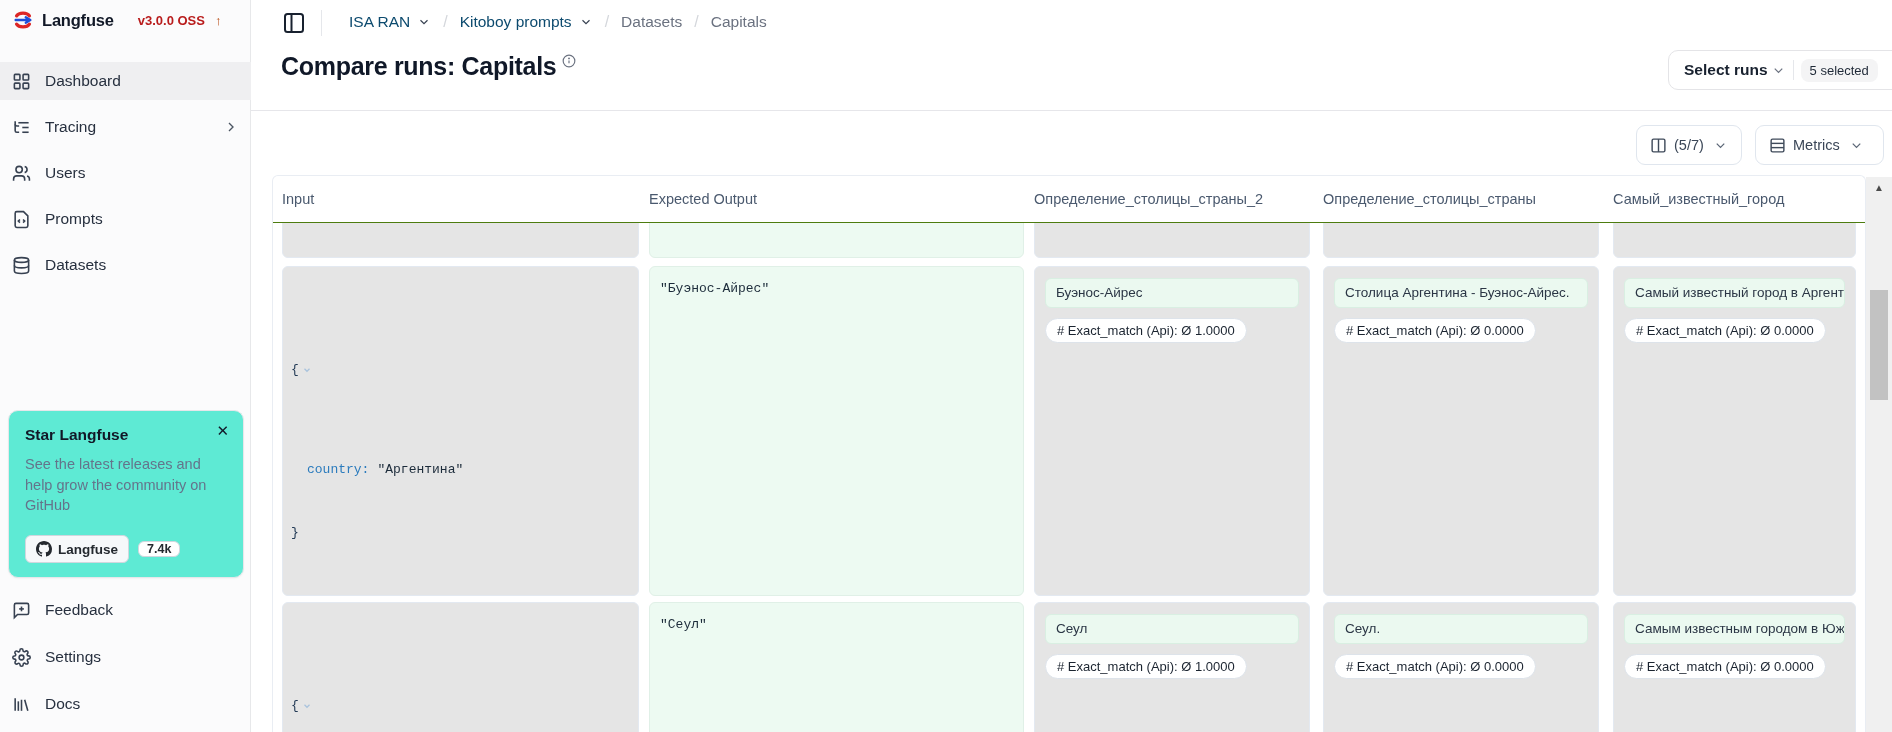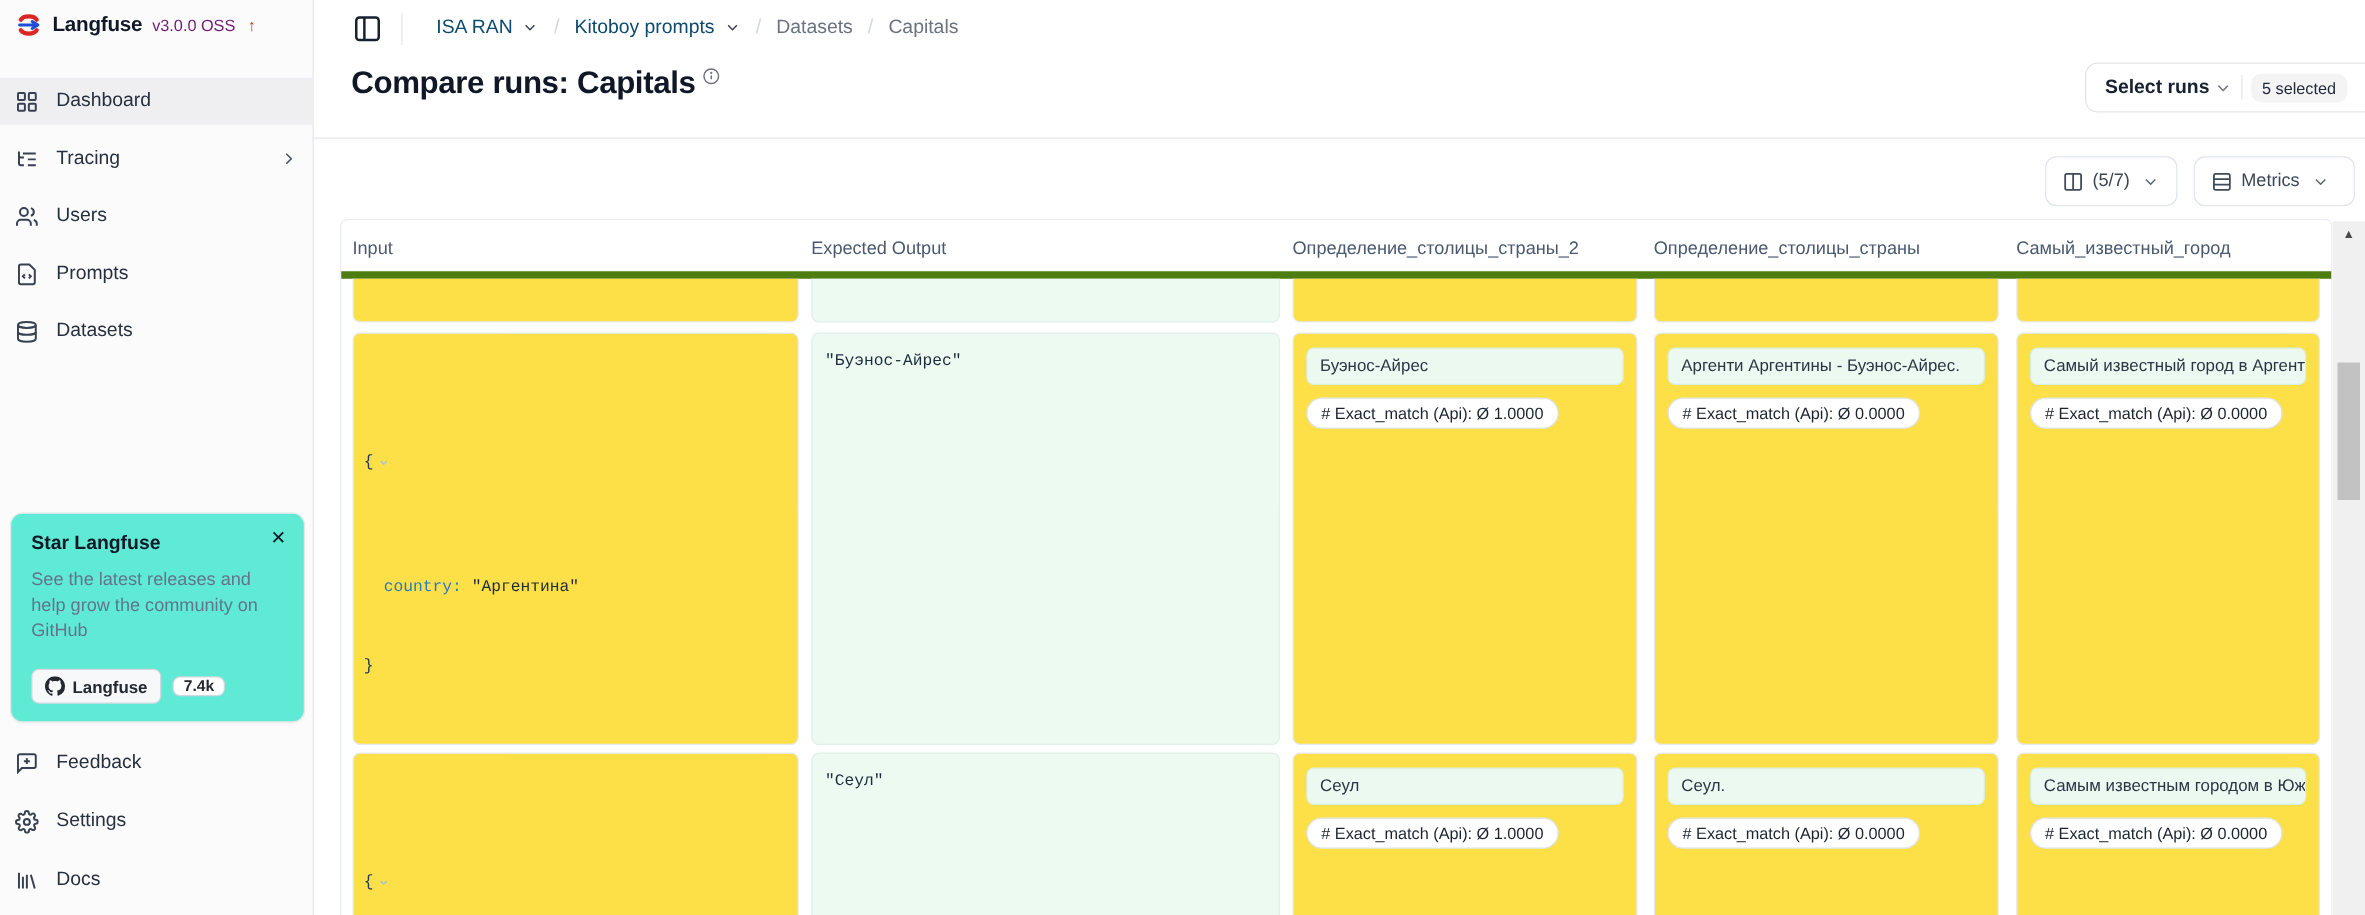--- a/index.html
+++ b/index.html
@@ -6,21 +6,21 @@
   html,body { width:1892px; height:732px; overflow:hidden; background:#fff;
     font-family:"Liberation Sans", sans-serif; -webkit-font-smoothing:antialiased; }
   .app { position:relative; width:1892px; height:732px; background:#fff; overflow:hidden; }
   svg { display:block; }
 
   
   .sidebar { position:absolute; left:0; top:0; width:251px; height:732px;
     background:#fbfbfc; border-right:1px solid #e7e8ea; z-index:5; }
   .logo-row { position:absolute; left:12px; top:9px; display:flex; align-items:center; gap:8px; }
   .brand-name { font-size:16.5px; font-weight:700; color:#111827; letter-spacing:-0.2px; }
-  .brand-version { font-size:13px; font-weight:400; color:#701a75; margin-left:0; }
+  .brand-version { font-size:13px; font-weight:700; color:#b91c1c; margin-left:16px; }
   .brand-arrow { font-size:13px; font-weight:700; color:#b8490f; margin-left:2px; }
   .nav { position:absolute; left:0; top:62px; width:251px; }
   .nav-item { height:38px; margin-bottom:8px; display:flex; align-items:center; gap:14px;
     padding:0 12px; cursor:pointer; color:#27303f; font-size:15.5px; }
   .nav-item.active { background:#efeff1; }
   .nav-item .ic { color:#374151; width:19px; height:19px; flex:0 0 auto; }
   .nav-item .spacer { flex:1; }
   .nav-item .chev { color:#4b5563; }
 
   
@@ -71,32 +71,32 @@
     border-radius:9px; display:flex; align-items:center; gap:7px; padding:0 13px;
     font-size:14.5px; font-weight:500; color:#3a4657; cursor:pointer; }
   .ctrl-cols { left:1636px; width:106px; }
   .ctrl-metrics { left:1755px; width:129px; }
   .ctrl .ic { color:#3f4a5a; }
   .ctrl .chev { color:#5b6676; margin-left:2px; }
 
   
   .table-wrap { position:absolute; left:272px; top:175px; width:1594px; height:557px;
     border:1px solid #e9edf3; border-bottom:none; border-radius:6px 6px 0 0; background:#fff; }
-  .thead { position:relative; height:47px; border-bottom:6px solid #4d7c0f; }
+  .thead { position:relative; height:47px; border-bottom:1px solid #4d7c0f; }
   .th { position:absolute; top:15px; font-size:14.5px; font-weight:500; color:#4a596e; white-space:nowrap; }
   .tbody { position:relative; height:509px; overflow:hidden; }
 
   
   .c1 { left:9px;    width:357px; }
   .c2 { left:376px;  width:375px; }
   .c3 { left:761px;  width:276px; }
   .c4 { left:1050px; width:276px; }
   .c5 { left:1340px; width:243px; }
 
-  .cell { position:absolute; background:#fde047; border:1px solid #e3e9f1; border-radius:6px; }
+  .cell { position:absolute; background:#e5e5e5; border:1px solid #e3e9f1; border-radius:6px; }
   .cell.mint { background:#edfaf2; border-color:#e0f0e7; }
   .r1 { top:-25px; height:60px; }
   .r2 { top:43px;  height:330px; }
   .r3 { top:379px; height:340px; }
 
   .code { padding:12px 8px 0 8px; font-family:"Liberation Mono","DejaVu Sans Mono",monospace;
     font-size:13px; line-height:21px; color:#1c2b3a; white-space:pre; }
   .code .line { display:flex; align-items:center; }
   .code .indent { padding-left:16px; }
   .code .brace { color:#223a55; }
@@ -380,21 +380,21 @@
         </div>
       </div>
       <div class="cell r2 c2 mint">
         <div class="exp-text">"Буэнос-Айрес"</div>
       </div>
       <div class="cell r2 c3">
         <div class="out-box">Буэнос-Айрес</div>
         <div class="metric-badge"># Exact_match (Api): Ø 1.0000</div>
       </div>
       <div class="cell r2 c4">
-        <div class="out-box">Аргенти Аргентины - Буэнос-Айрес.</div>
+        <div class="out-box">Столица Аргентина - Буэнос-Айрес.</div>
         <div class="metric-badge"># Exact_match (Api): Ø 0.0000</div>
       </div>
       <div class="cell r2 c5">
         <div class="out-box">Самый известный город в Аргенти...</div>
         <div class="metric-badge"># Exact_match (Api): Ø 0.0000</div>
       </div>
 
       <div class="cell r3 c1">
         <div class="code">
           <div class="line">

